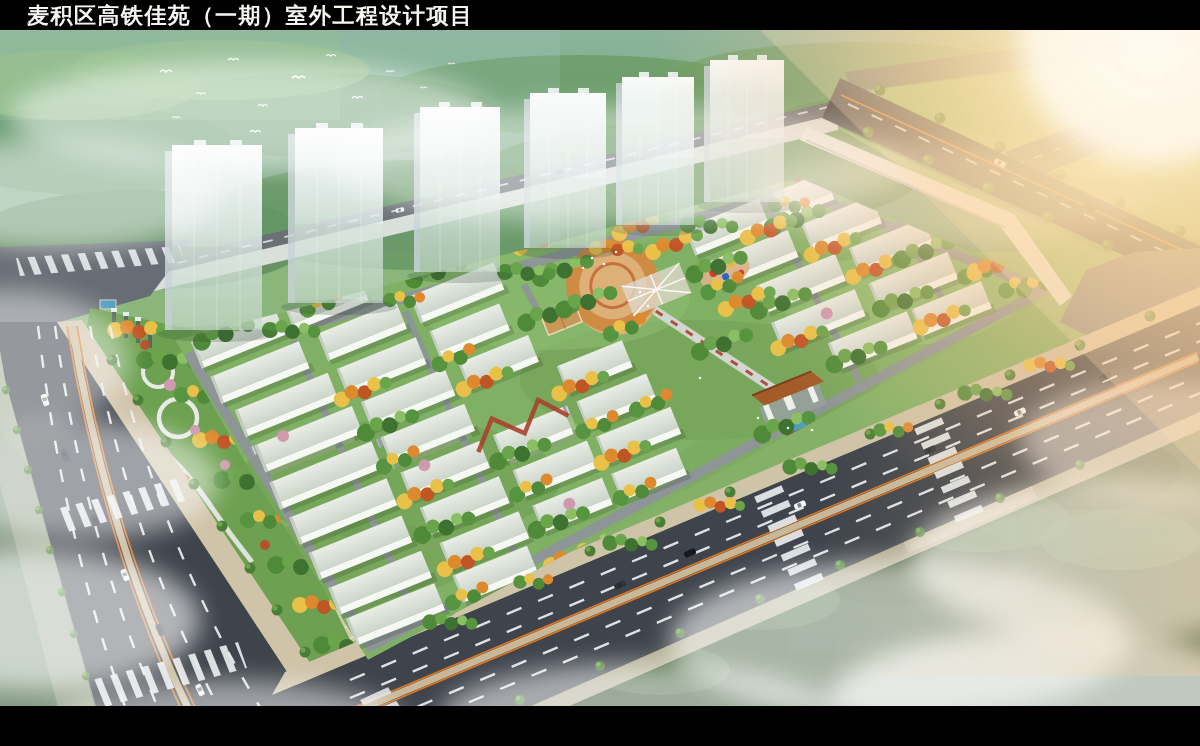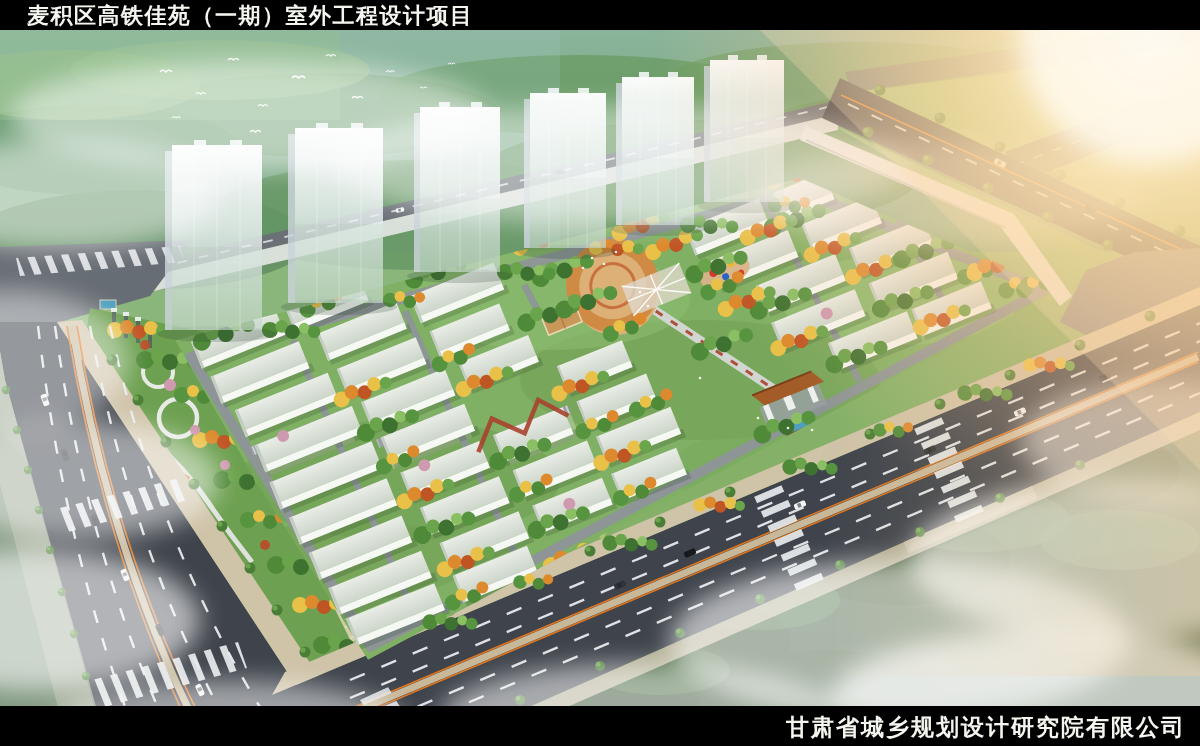--- a/index.html
+++ b/index.html
@@ -639,16 +639,13 @@
     </g>
 
     <g>
       <polygon points="760,30 1200,30 1200,470" fill="url(#beamGrad)"></polygon>
       <rect x="820" y="30" width="380" height="646" fill="url(#warmGrad)"></rect>
       <circle cx="1150" cy="34" r="500" fill="url(#sunGrad)"></circle>
       <circle cx="1150" cy="34" r="130" fill="#fffaf0" opacity=".8" filter="url(#b12)"></circle>
     </g>
   </svg>
 
-  <footer class="bar bar-bottom">
-    <div class="company">甘肃省城乡规划设计研究院有限公司</div>
-  </footer>
 </div>
 
 </body></html>

